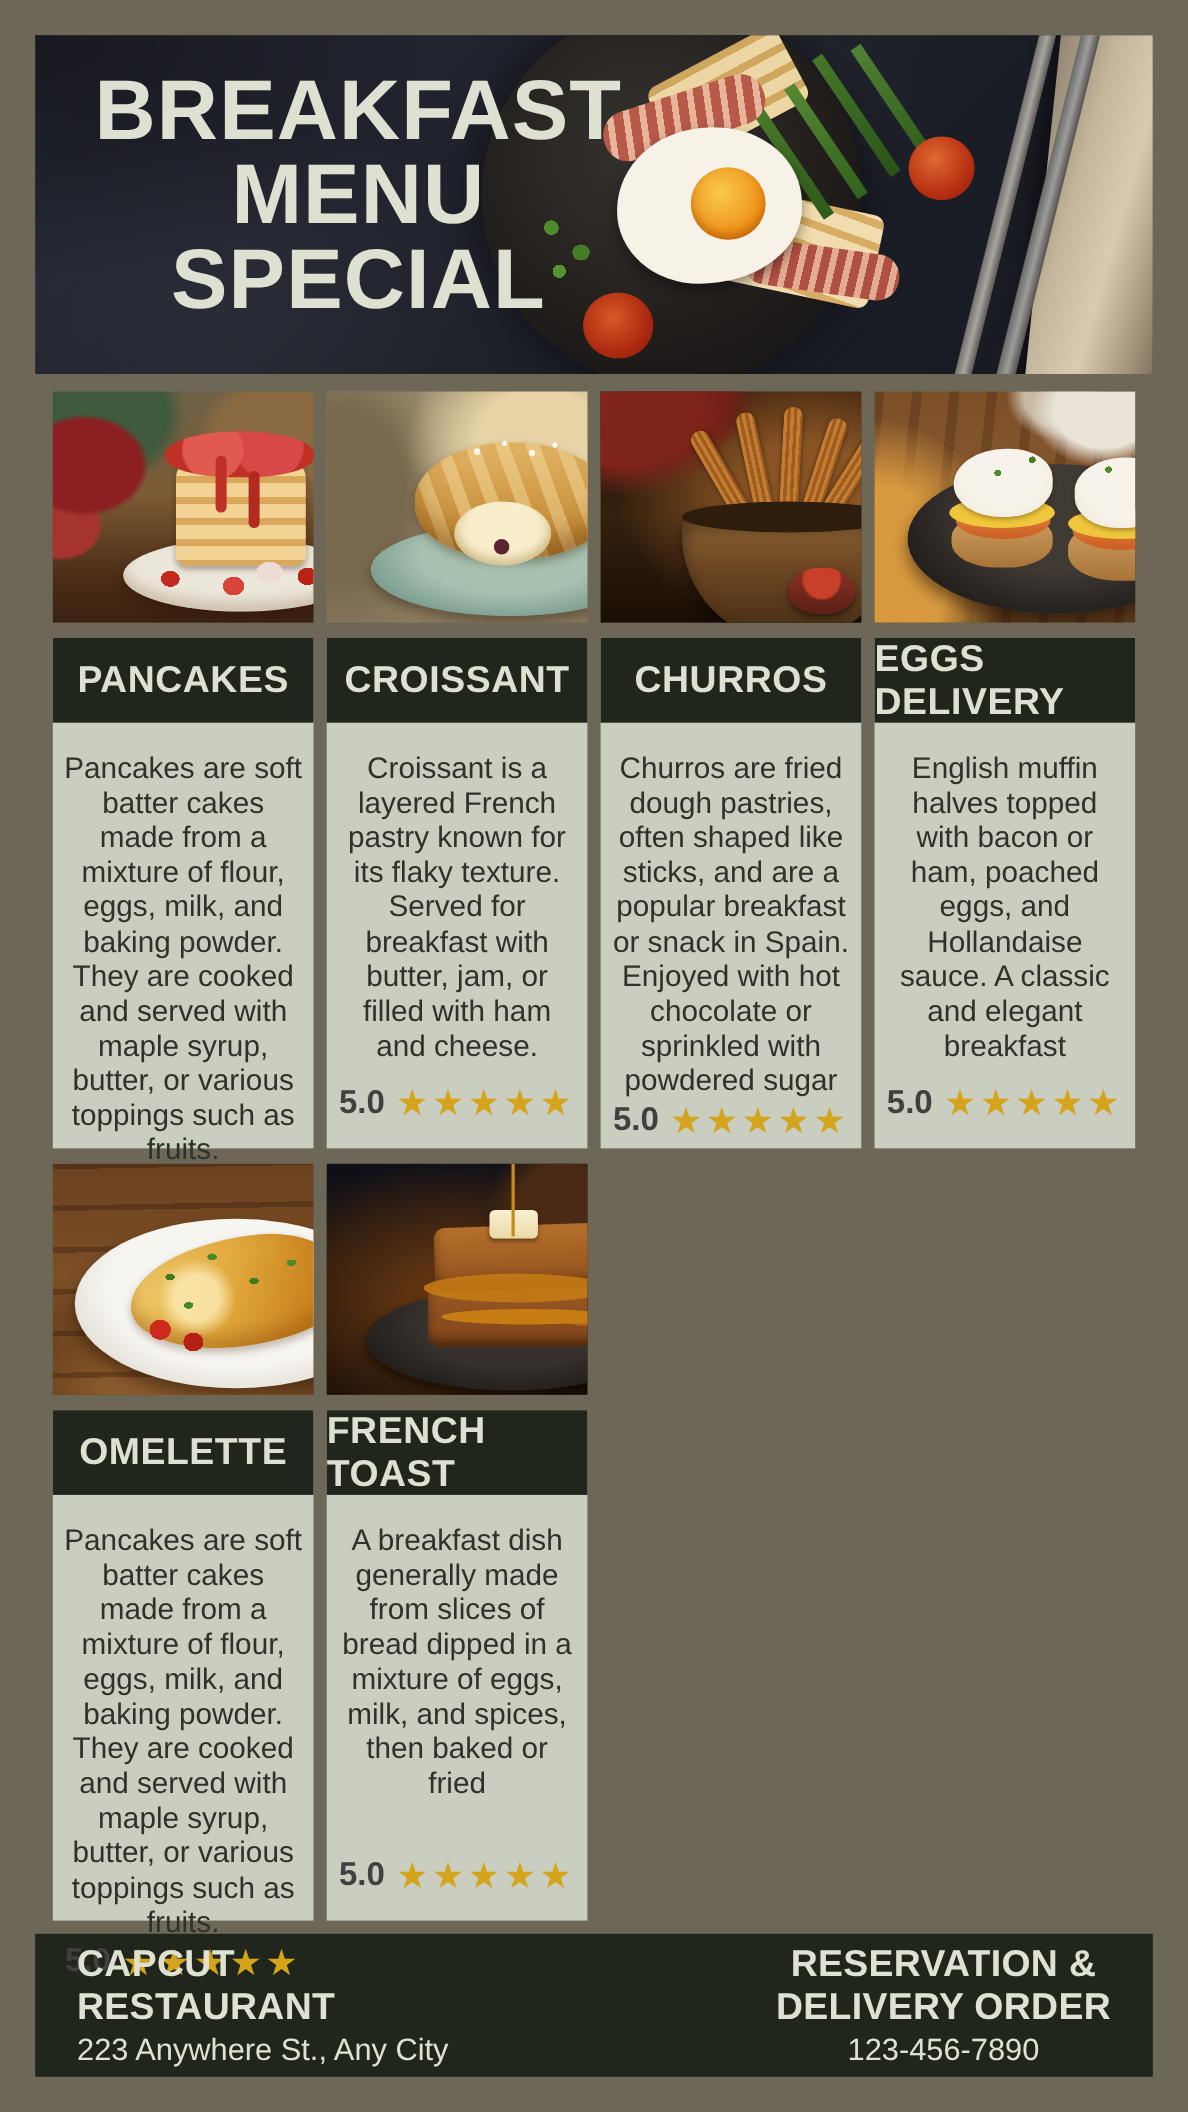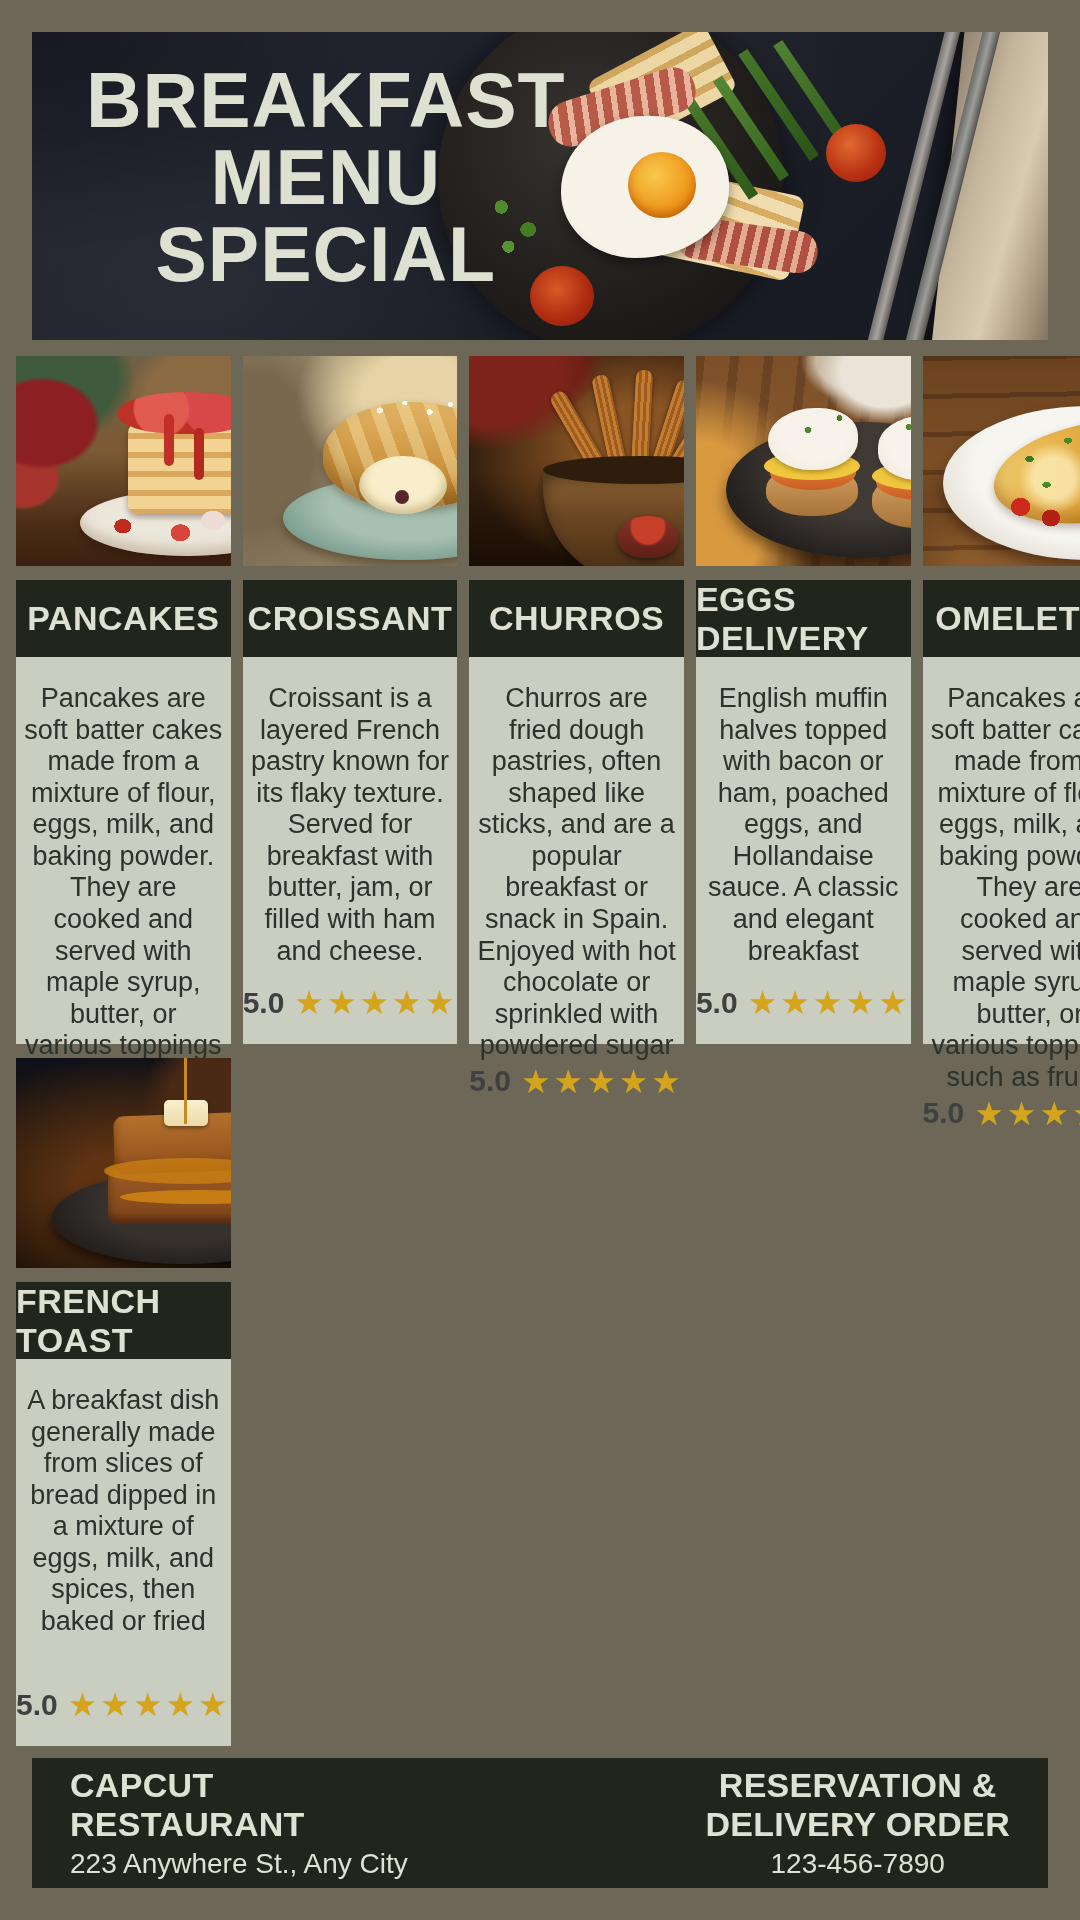--- a/index.html
+++ b/index.html
@@ -52,21 +52,21 @@
       radial-gradient(10px 10px at 36% 74%, #56942f 0 60%, transparent 61%);}
   .hp-fork{right:128px;top:-18px;width:15px;height:356px;border-radius:8px;z-index:6;transform:rotate(14deg);
     background:linear-gradient(90deg,#75726e,#a8a5a0 50%,#5c5955);}
   .hp-knife{right:88px;top:-22px;width:17px;height:364px;border-radius:8px;z-index:6;transform:rotate(14deg);
     background:linear-gradient(90deg,#6a6a68,#9c9c9a 50%,#55514e);}
   .hp-napkin{right:-24px;top:-12px;width:124px;height:344px;border-radius:8px;z-index:5;transform:rotate(6deg);
     background:linear-gradient(100deg,#8f8270 0%,#c4b69c 30%,#d9cbb1 55%,#a3937b 80%,#6e614e 100%);
     box-shadow:-10px 0 16px rgba(0,0,0,.45);}
 
   
-  .grid{display:grid;grid-template-columns:repeat(5,1fr);gap:14px 12px;margin:16px 16px 12px;}
+  .grid{display:grid;grid-template-columns:repeat(4,1fr);gap:14px 12px;margin:16px 48px 12px;}
   .cell{display:flex;flex-direction:column;gap:14px;}
   .photo{position:relative;height:210px;overflow:hidden;}
   .card{height:464px;background:#cacec0;display:flex;flex-direction:column;}
   .card-title{margin:0;height:77px;flex:none;background:#20261b;color:#dee0d2;
     display:flex;align-items:center;justify-content:center;
     font-size:34px;font-weight:bold;letter-spacing:.5px;}
   .card-desc{margin:0;padding:26px 8px 0;text-align:center;color:#2d322a;
     font-size:27px;line-height:1.17;}
   .rating{margin-top:auto;padding-bottom:22px;display:flex;align-items:center;justify-content:center;gap:10px;}
   .score{font-size:30px;font-weight:bold;color:#404040;}

